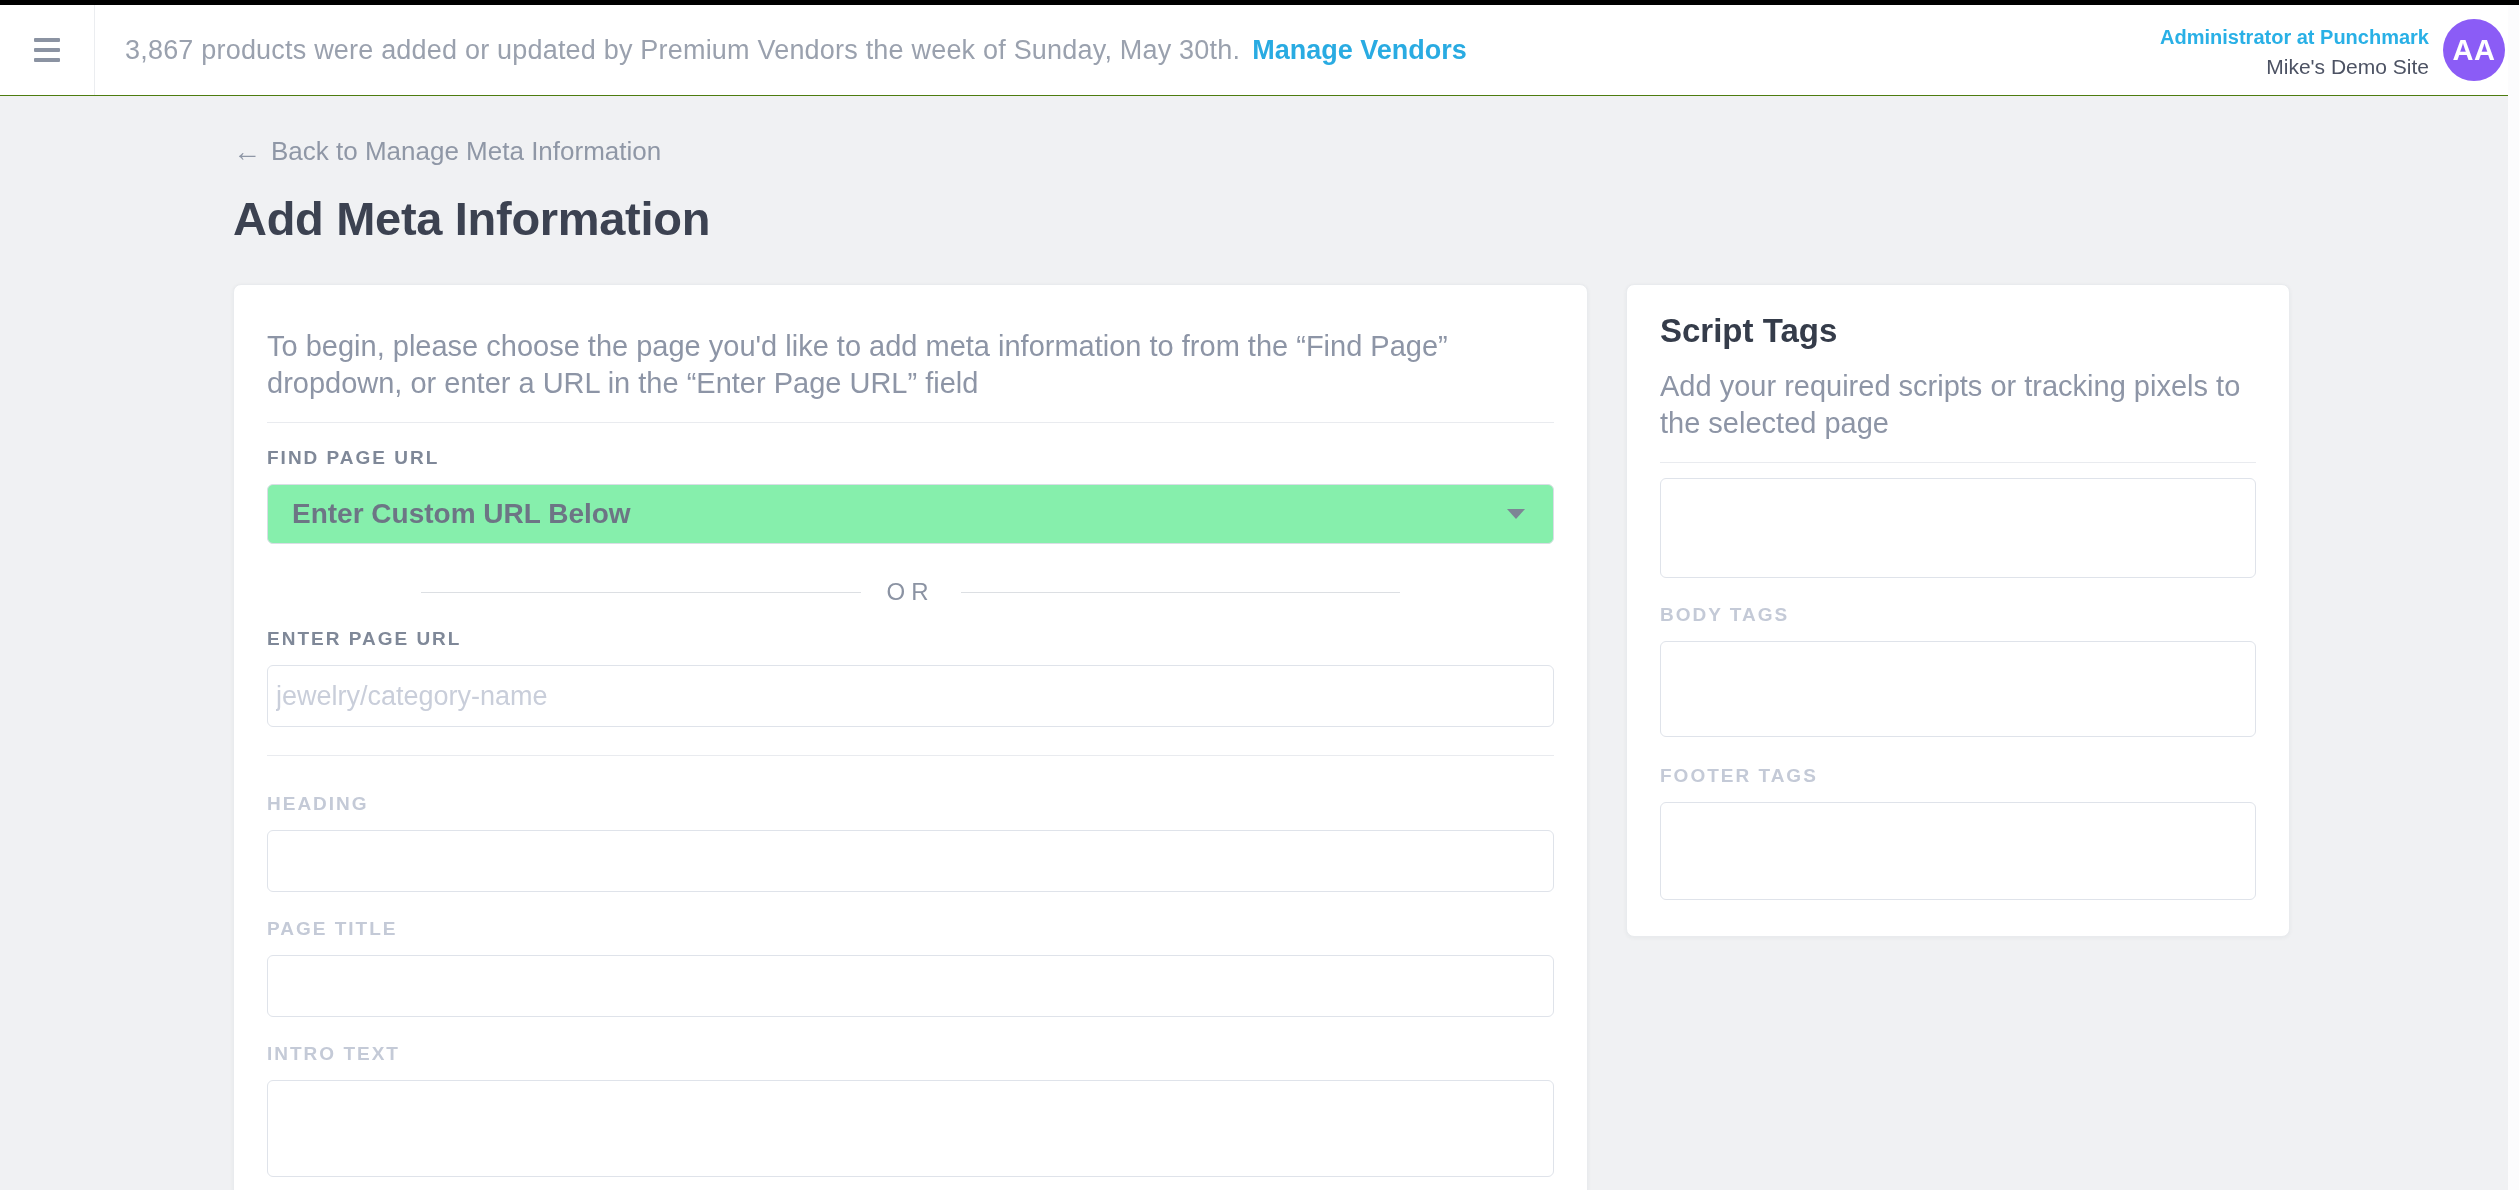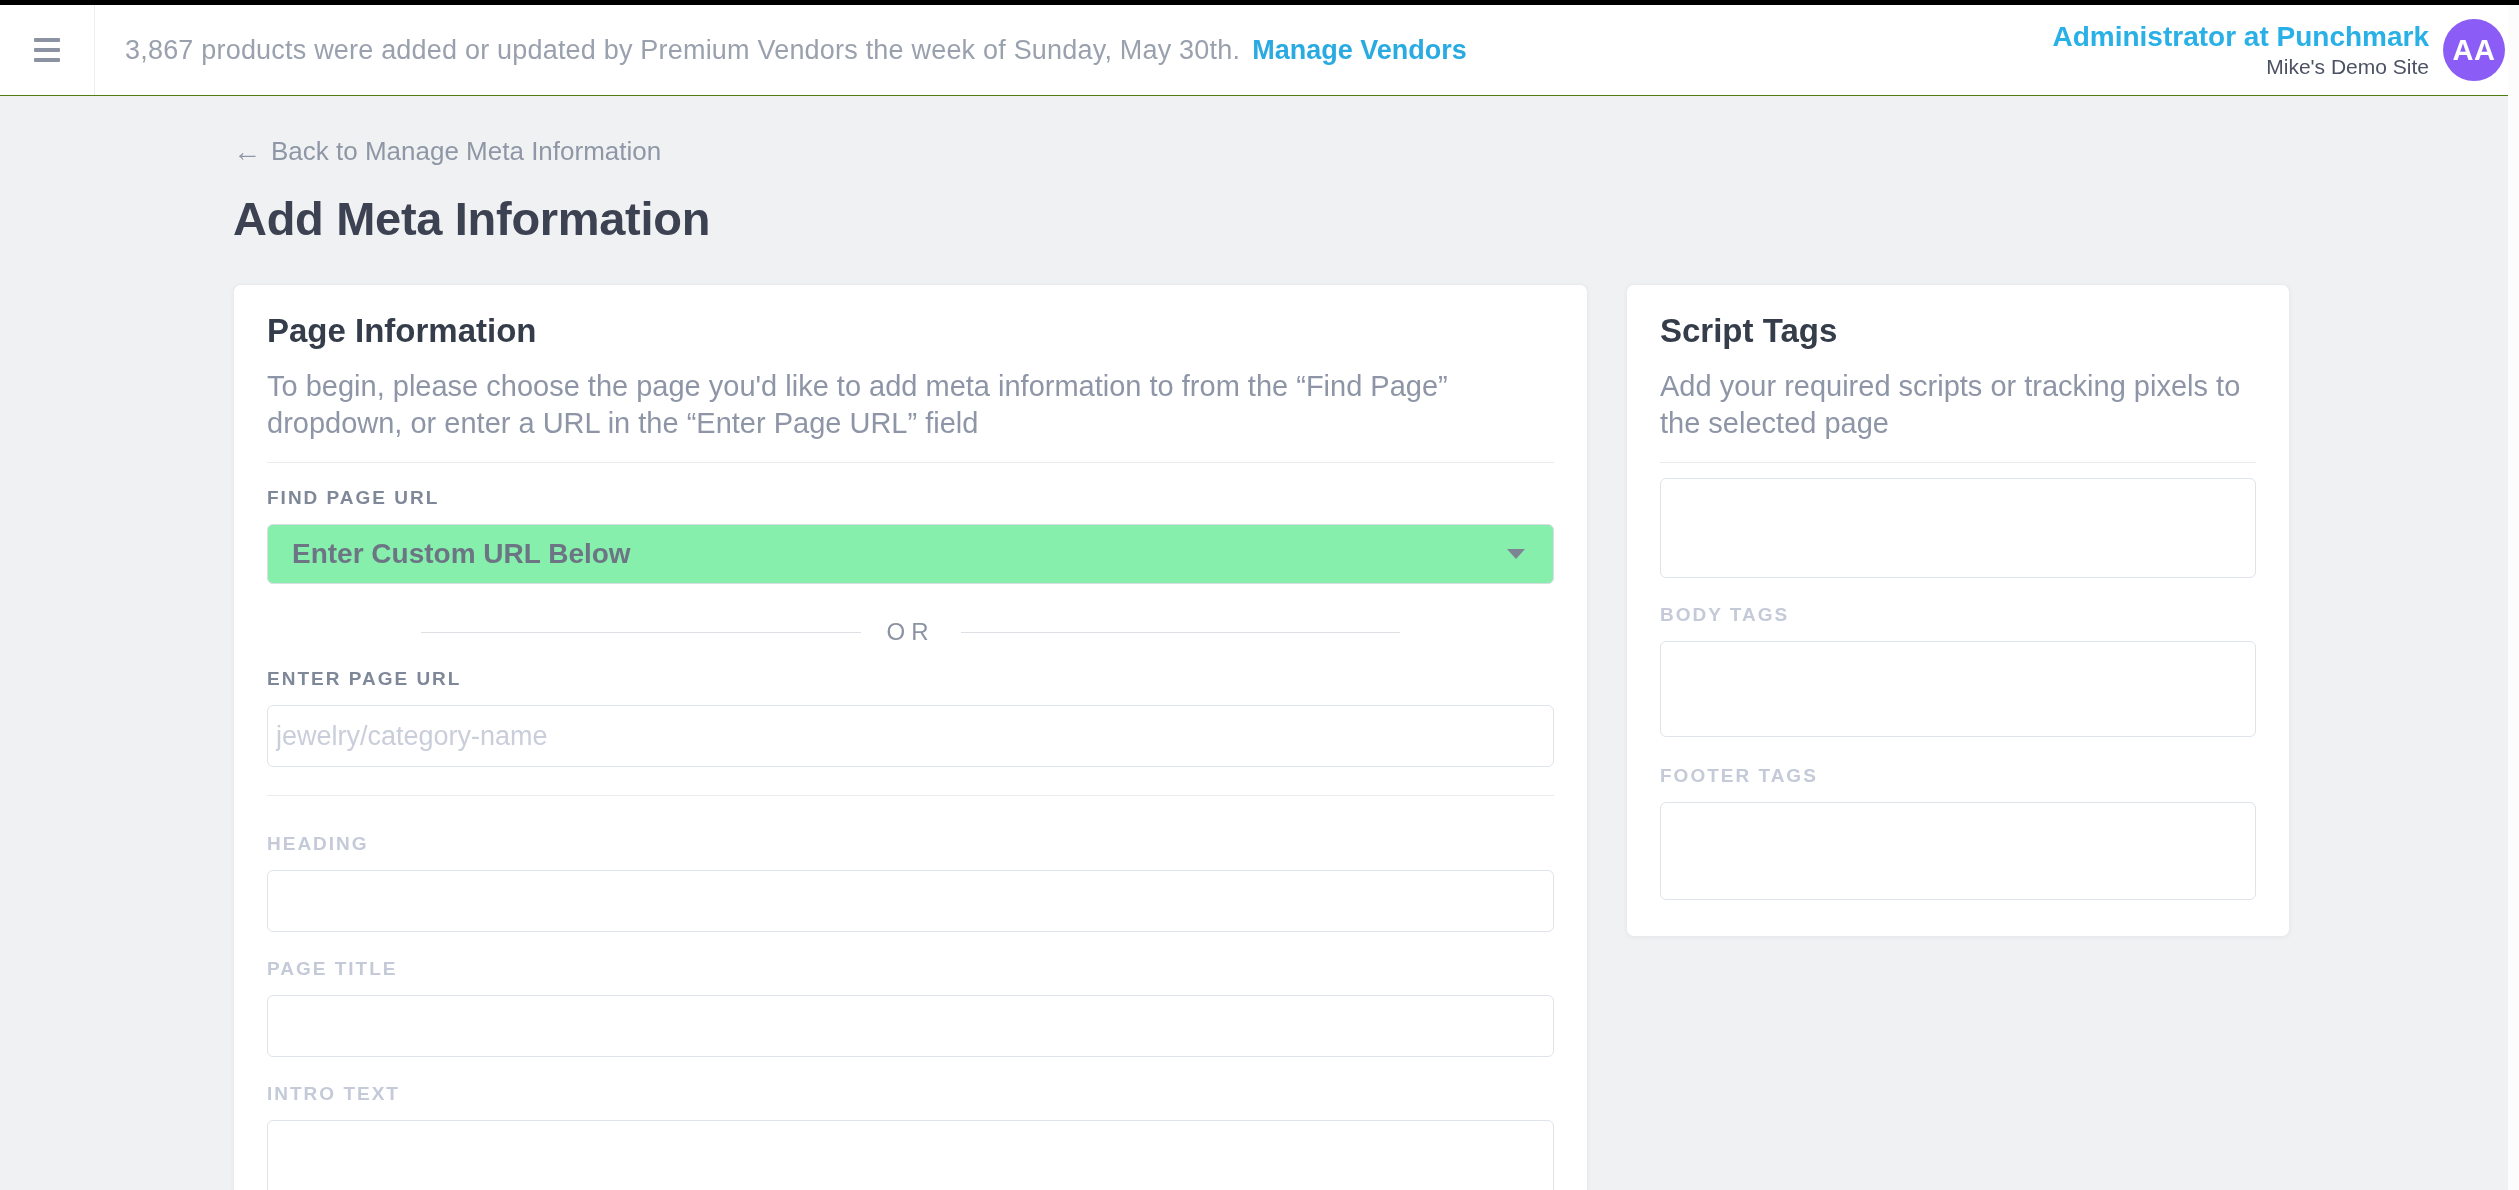--- a/index.html
+++ b/index.html
@@ -24,21 +24,21 @@
     border-right: 1px solid #ebedf0;
     display: flex; align-items: center; justify-content: center;
     flex-direction: column; gap: 6px;
     cursor: pointer; background: #fff; border-top:none; border-bottom:none; border-left:none;
   }
   .burger-box .bar { display:block; width: 26px; height: 4px; background: #8b93a2; border-radius: 1px; }
   .notification { margin-left: 30px; font-size: 27px; color: #9aa1ae; letter-spacing: 0.2px; }
   .manage-link { color: #29abe2; font-weight: 700; font-size: 27px; margin-left: 12px; cursor: pointer; text-decoration: none; }
   .header-right { margin-left: auto; display: flex; align-items: center; padding-right: 14px; }
   .user-meta { text-align: right; margin-right: 14px; }
-  .user-role { color: #29b0e6; font-weight: 700; font-size: 28px; line-height: 30px; cursor: pointer; }
+  .user-role { color: #29b0e6; font-weight: 700; font-size: 20px; line-height: 30px; cursor: pointer; }
   .user-site { color: #4c5263; font-size: 21px; margin-top: 3px; }
   .avatar {
     width: 62px; height: 62px; border-radius: 50%;
     background: #8b5cf6; color: #fff; font-weight: 700; font-size: 29px;
     display: flex; align-items: center; justify-content: center;
     cursor: pointer; letter-spacing: 0.5px;
   }
 
   
   .main { padding: 40px 0 0 233px; }
@@ -142,21 +142,20 @@
 <div class="main">
   <a class="back-link">
     <span class="back-arrow">←</span>
     <span>Back to Manage Meta Information</span>
   </a>
   <h1 class="page-title">Add Meta Information</h1>
 
   <div class="cards">
 
     <div class="card card-page-info">
-      <h2 class="card-title">Page Information</h2>
       <p class="card-desc">To begin, please choose the page you'd like to add meta information to from the “Find Page” dropdown, or enter a URL in the “Enter Page URL” field</p>
       <div class="hr"></div>
 
       <label class="section-label mt-sect">FIND PAGE URL</label>
       <div class="select">
         <span class="select-value">Enter Custom URL Below</span>
         <span class="caret-down"></span>
       </div>
 
       <div class="or-row">

